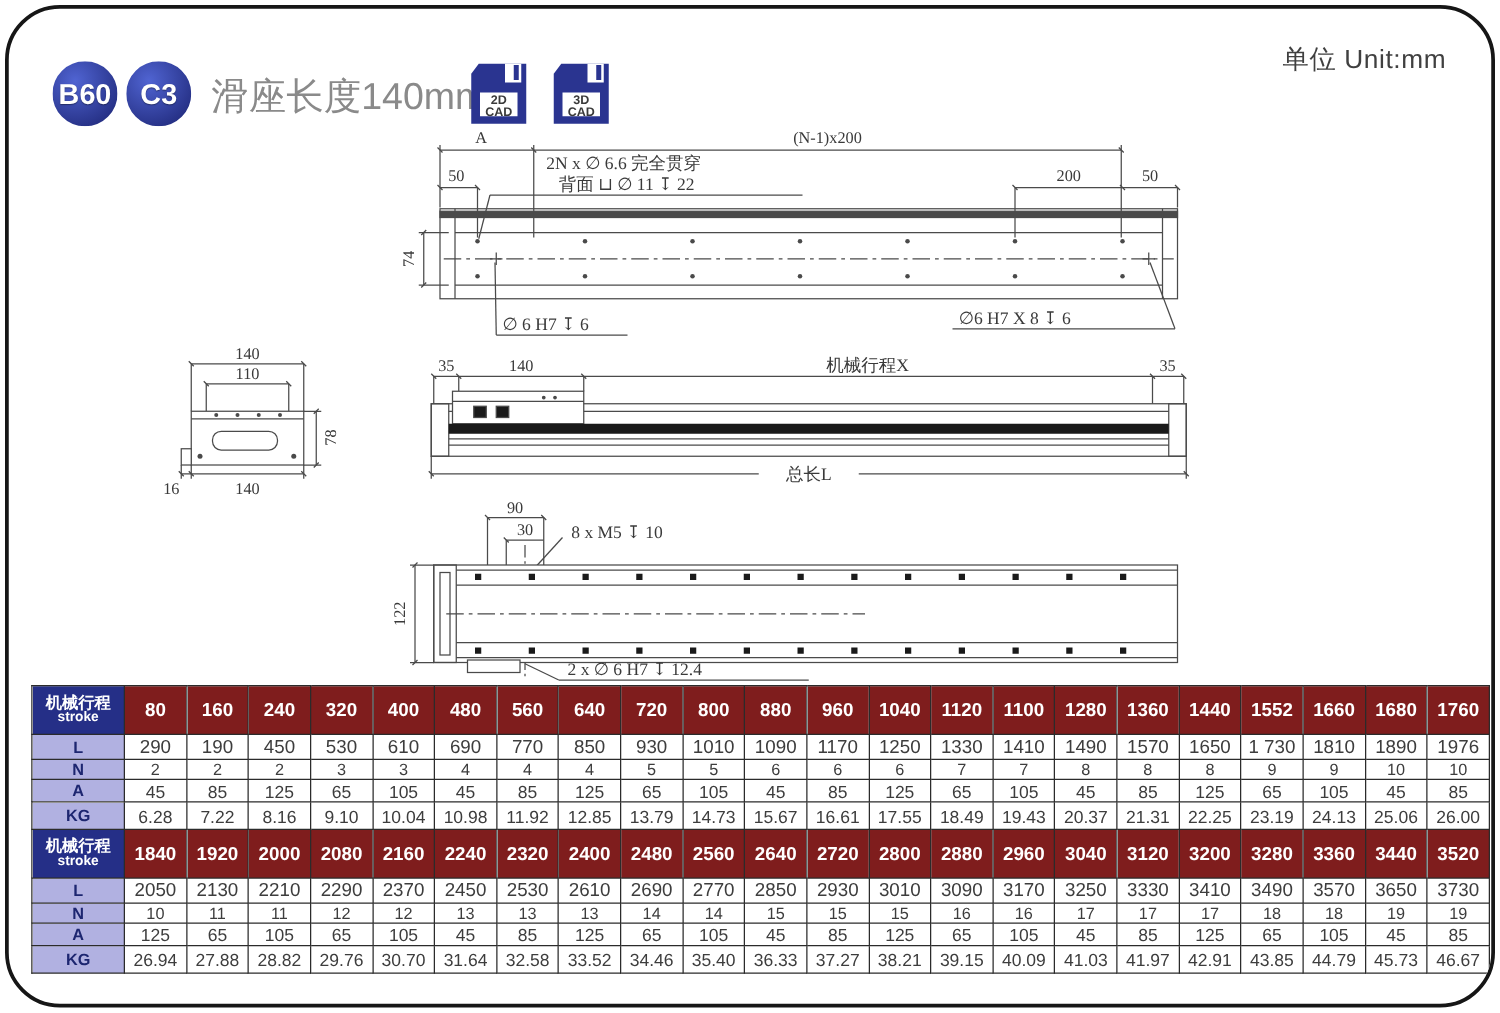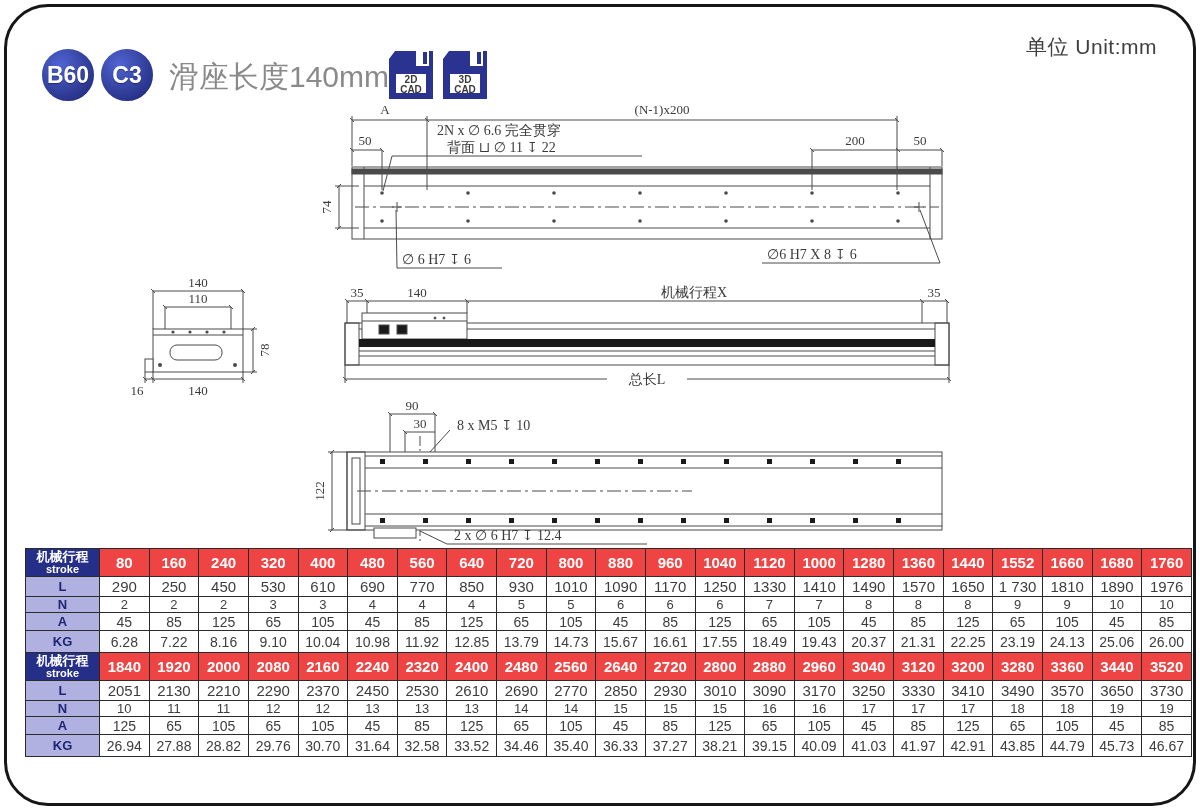--- a/index.html
+++ b/index.html
@@ -10,40 +10,40 @@
   .badge{position:absolute;width:56px;height:56px;border-radius:50%;
          background:radial-gradient(circle at 35% 30%,#5064d2,#1a2270);
          color:#fff;font-weight:700;font-size:23px;display:flex;align-items:center;
          justify-content:center;border:2px solid #fff;box-sizing:border-box;
          text-shadow:0 1px 1px rgba(0,0,0,.4);}
   #badge-b60{left:33px;top:40px;}
   #badge-c3{left:92px;top:40px;}
   .subtitle{position:absolute;left:162px;top:50px;font-size:30px;color:#8a8a8a;}
   .unit{position:absolute;right:36px;top:26px;font-size:21px;color:#404040;letter-spacing:.5px;}
   .cadicon{position:absolute;width:56px;height:56px;}
-  #cad2d{left:376px;top:40px;} #cad3d{left:430px;top:40px;}
+  #cad2d{left:364px;top:40px;} #cad3d{left:430px;top:40px;}
   .cadicon svg{display:block;}
   
   svg text{font-family:"Liberation Serif","DejaVu Serif",serif;fill:#3a3a3a;}
   .dwg{position:absolute;}
   #dwg-front{left:290px;top:95px;}
   #dwg-section{left:118px;top:268px;}
   #dwg-side{left:330px;top:278px;}
   #dwg-top{left:295px;top:393px;}
   
   table.spec{position:absolute;left:18px;top:541px;width:1167px;border-collapse:collapse;
              table-layout:fixed;}
   table.spec td{border:1px solid #2b2b2b;text-align:center;padding:0;white-space:nowrap;
                 overflow:hidden;}
-  td.navy{background:#ef4444;color:#fff;font-weight:700;font-size:15px;}
+  td.navy{background:#7f1d1d;color:#fff;font-weight:700;font-size:15px;}
   td.lblnavy{background:#252f87;color:#fff;font-weight:700;line-height:1.05;}
   td.lblnavy .zh{font-size:13px;} td.lblnavy .en{font-size:11px;}
   td.lav{background:#b1b1e1;color:#1d2670;font-weight:700;font-size:13px;}
   td.data{background:#fff;color:#3d3d3d;font-size:14px;}
-  tr.r-stroke{height:28px;} tr.r-l{height:20px;} tr.r-n{height:16px;}
+  tr.r-stroke{height:39px;} tr.r-l{height:20px;} tr.r-n{height:16px;}
   tr.r-a{height:18px;} tr.r-kg{height:22px;margin-top:28px;}
   tr.r-l td.data{font-size:15px;} tr.r-n td.data{font-size:13px;}
   .note{position:absolute;left:44px;top:764px;color:#d93a40;font-size:17px;font-weight:700;}
 </style>
 </head>
 <body>
 
 <div class="page">
 
   <div class="badge" id="badge-b60">B60</div>
@@ -325,33 +325,33 @@
           <td class="navy">400</td>
           <td class="navy">480</td>
           <td class="navy">560</td>
           <td class="navy">640</td>
           <td class="navy">720</td>
           <td class="navy">800</td>
           <td class="navy">880</td>
           <td class="navy">960</td>
           <td class="navy">1040</td>
           <td class="navy">1120</td>
-          <td class="navy">1000</td>
+          <td class="navy">1100</td>
           <td class="navy">1280</td>
           <td class="navy">1360</td>
           <td class="navy">1440</td>
           <td class="navy">1552</td>
           <td class="navy">1660</td>
           <td class="navy">1680</td>
           <td class="navy">1760</td>
         </tr>
         <tr class="r-l">
           <td class="lav">L</td>
           <td class="data">290</td>
-          <td class="data">250</td>
+          <td class="data">190</td>
           <td class="data">450</td>
           <td class="data">530</td>
           <td class="data">610</td>
           <td class="data">690</td>
           <td class="data">770</td>
           <td class="data">850</td>
           <td class="data">930</td>
           <td class="data">1010</td>
           <td class="data">1090</td>
           <td class="data">1170</td>
@@ -466,21 +466,21 @@
           <td class="navy">3040</td>
           <td class="navy">3120</td>
           <td class="navy">3200</td>
           <td class="navy">3280</td>
           <td class="navy">3360</td>
           <td class="navy">3440</td>
           <td class="navy">3520</td>
         </tr>
         <tr class="r-l">
           <td class="lav">L</td>
-          <td class="data">2051</td>
+          <td class="data">2050</td>
           <td class="data">2130</td>
           <td class="data">2210</td>
           <td class="data">2290</td>
           <td class="data">2370</td>
           <td class="data">2450</td>
           <td class="data">2530</td>
           <td class="data">2610</td>
           <td class="data">2690</td>
           <td class="data">2770</td>
           <td class="data">2850</td>

